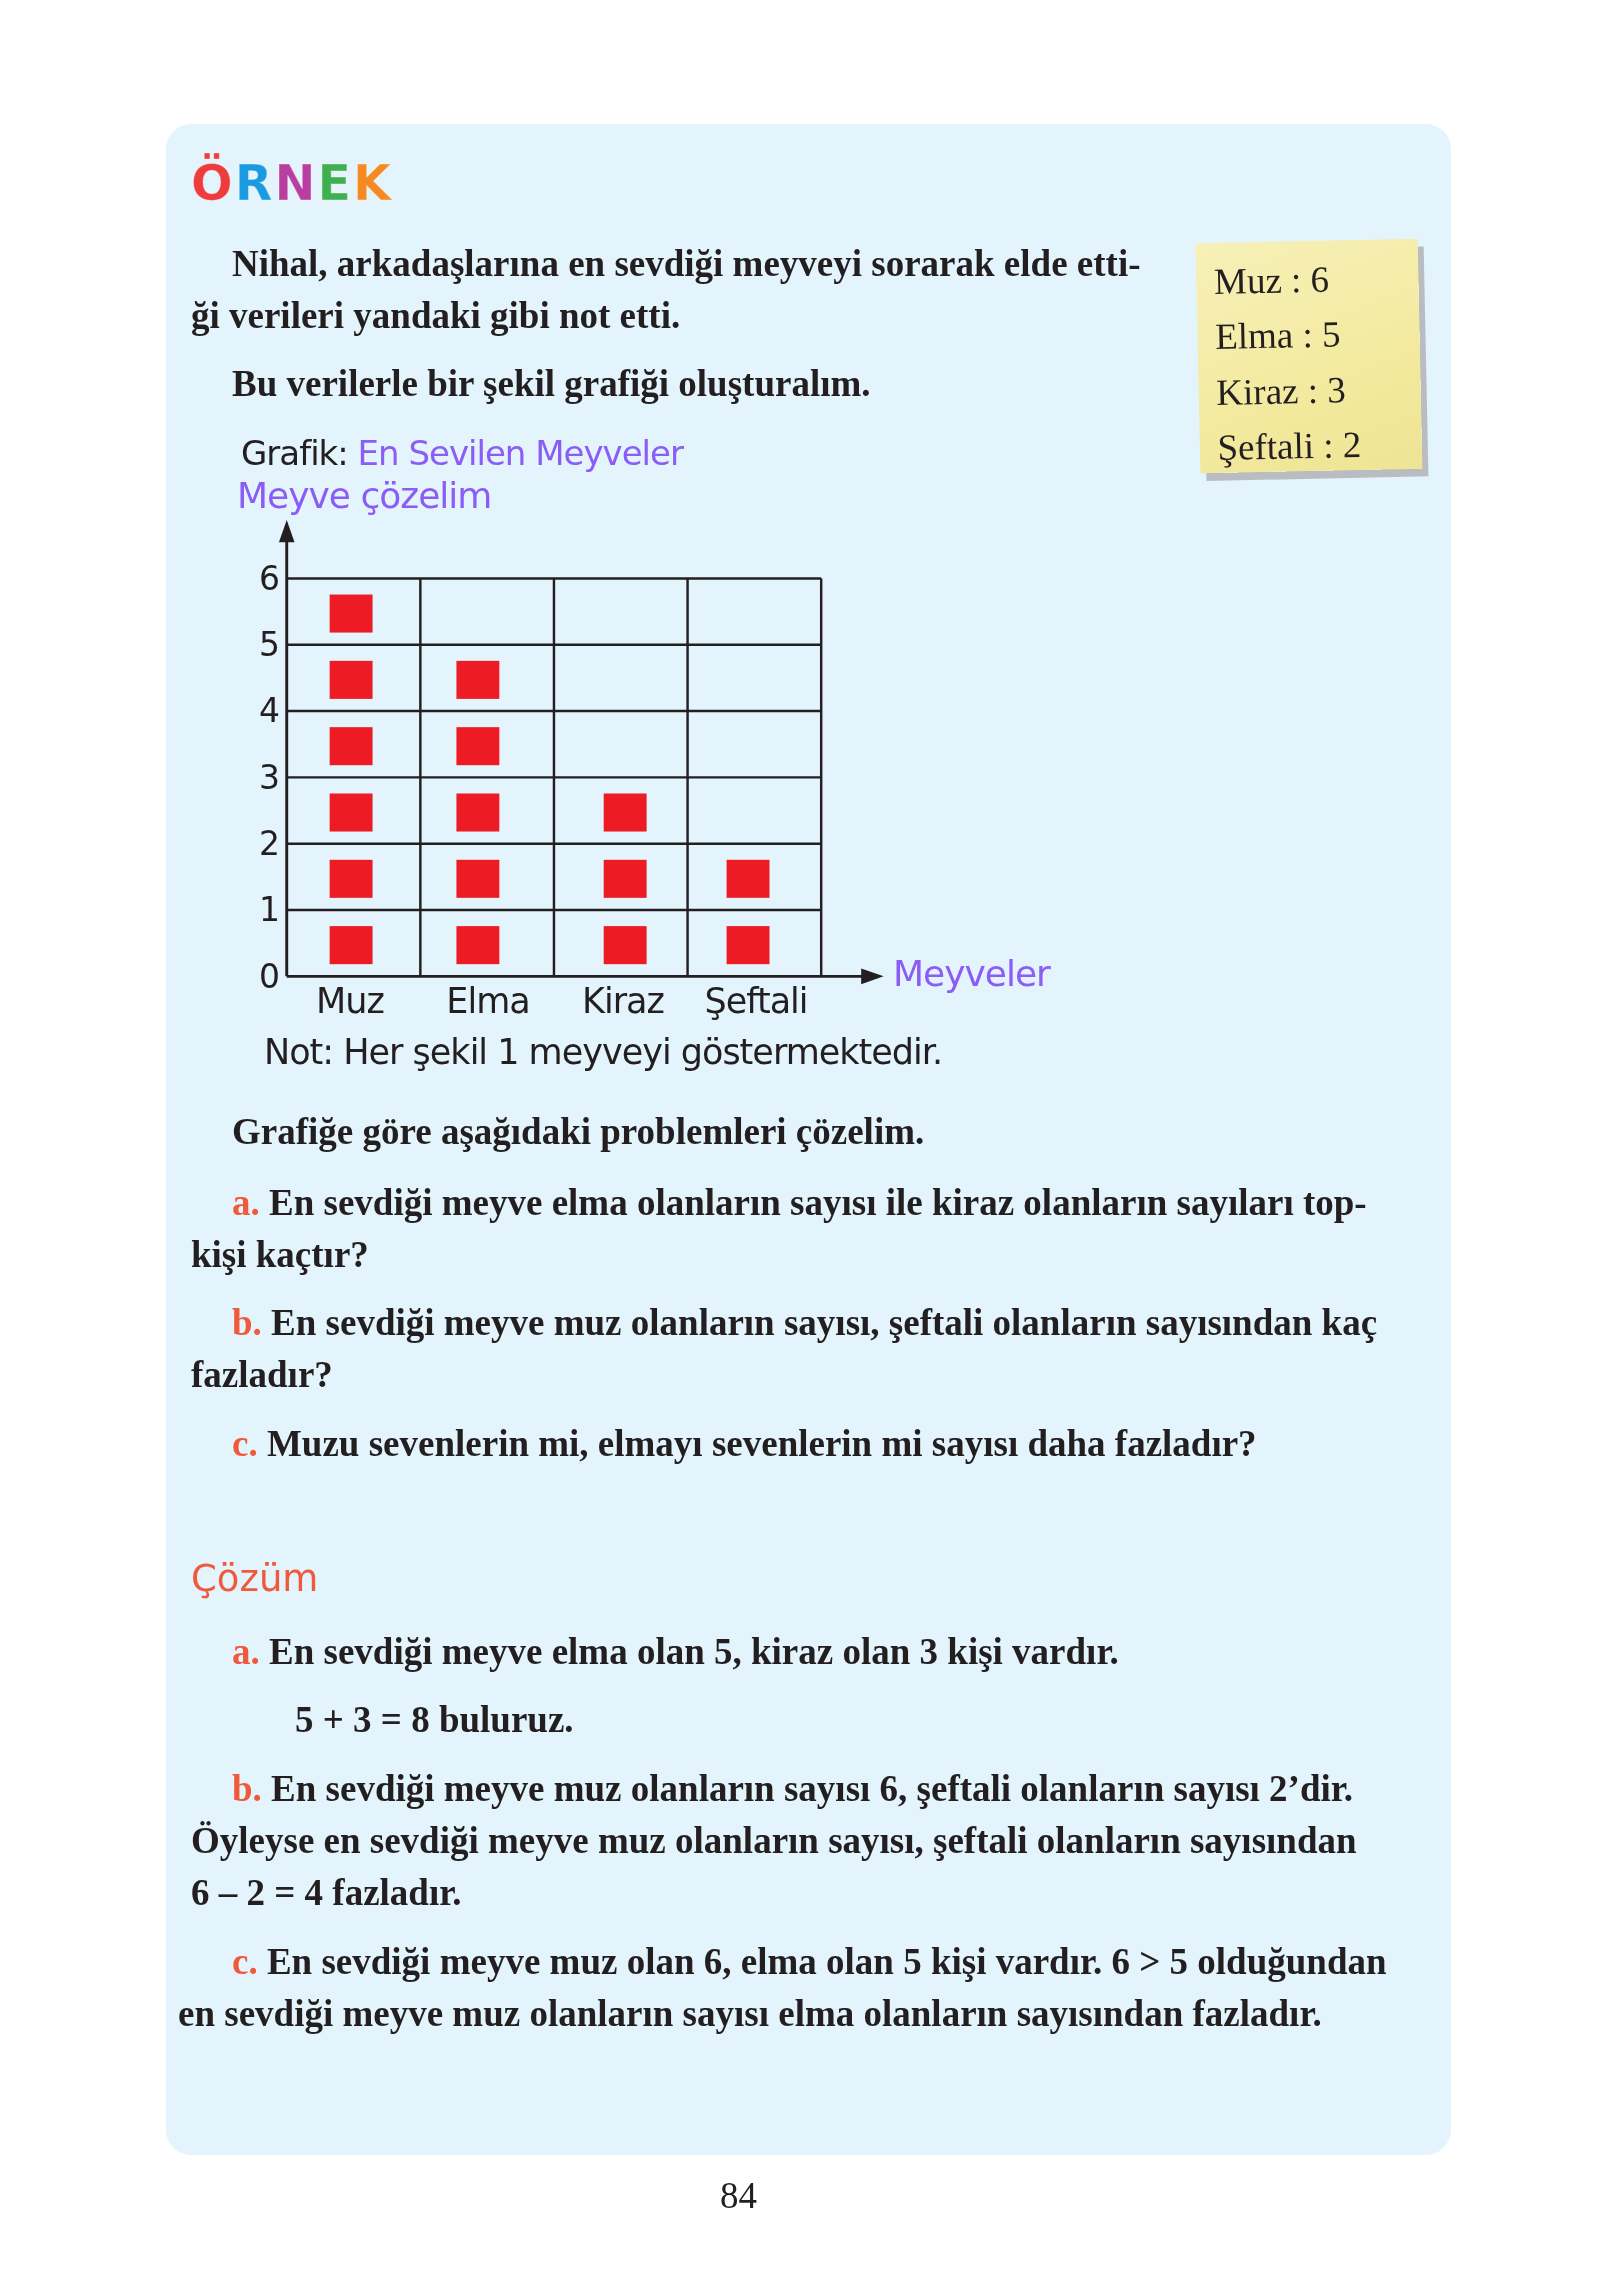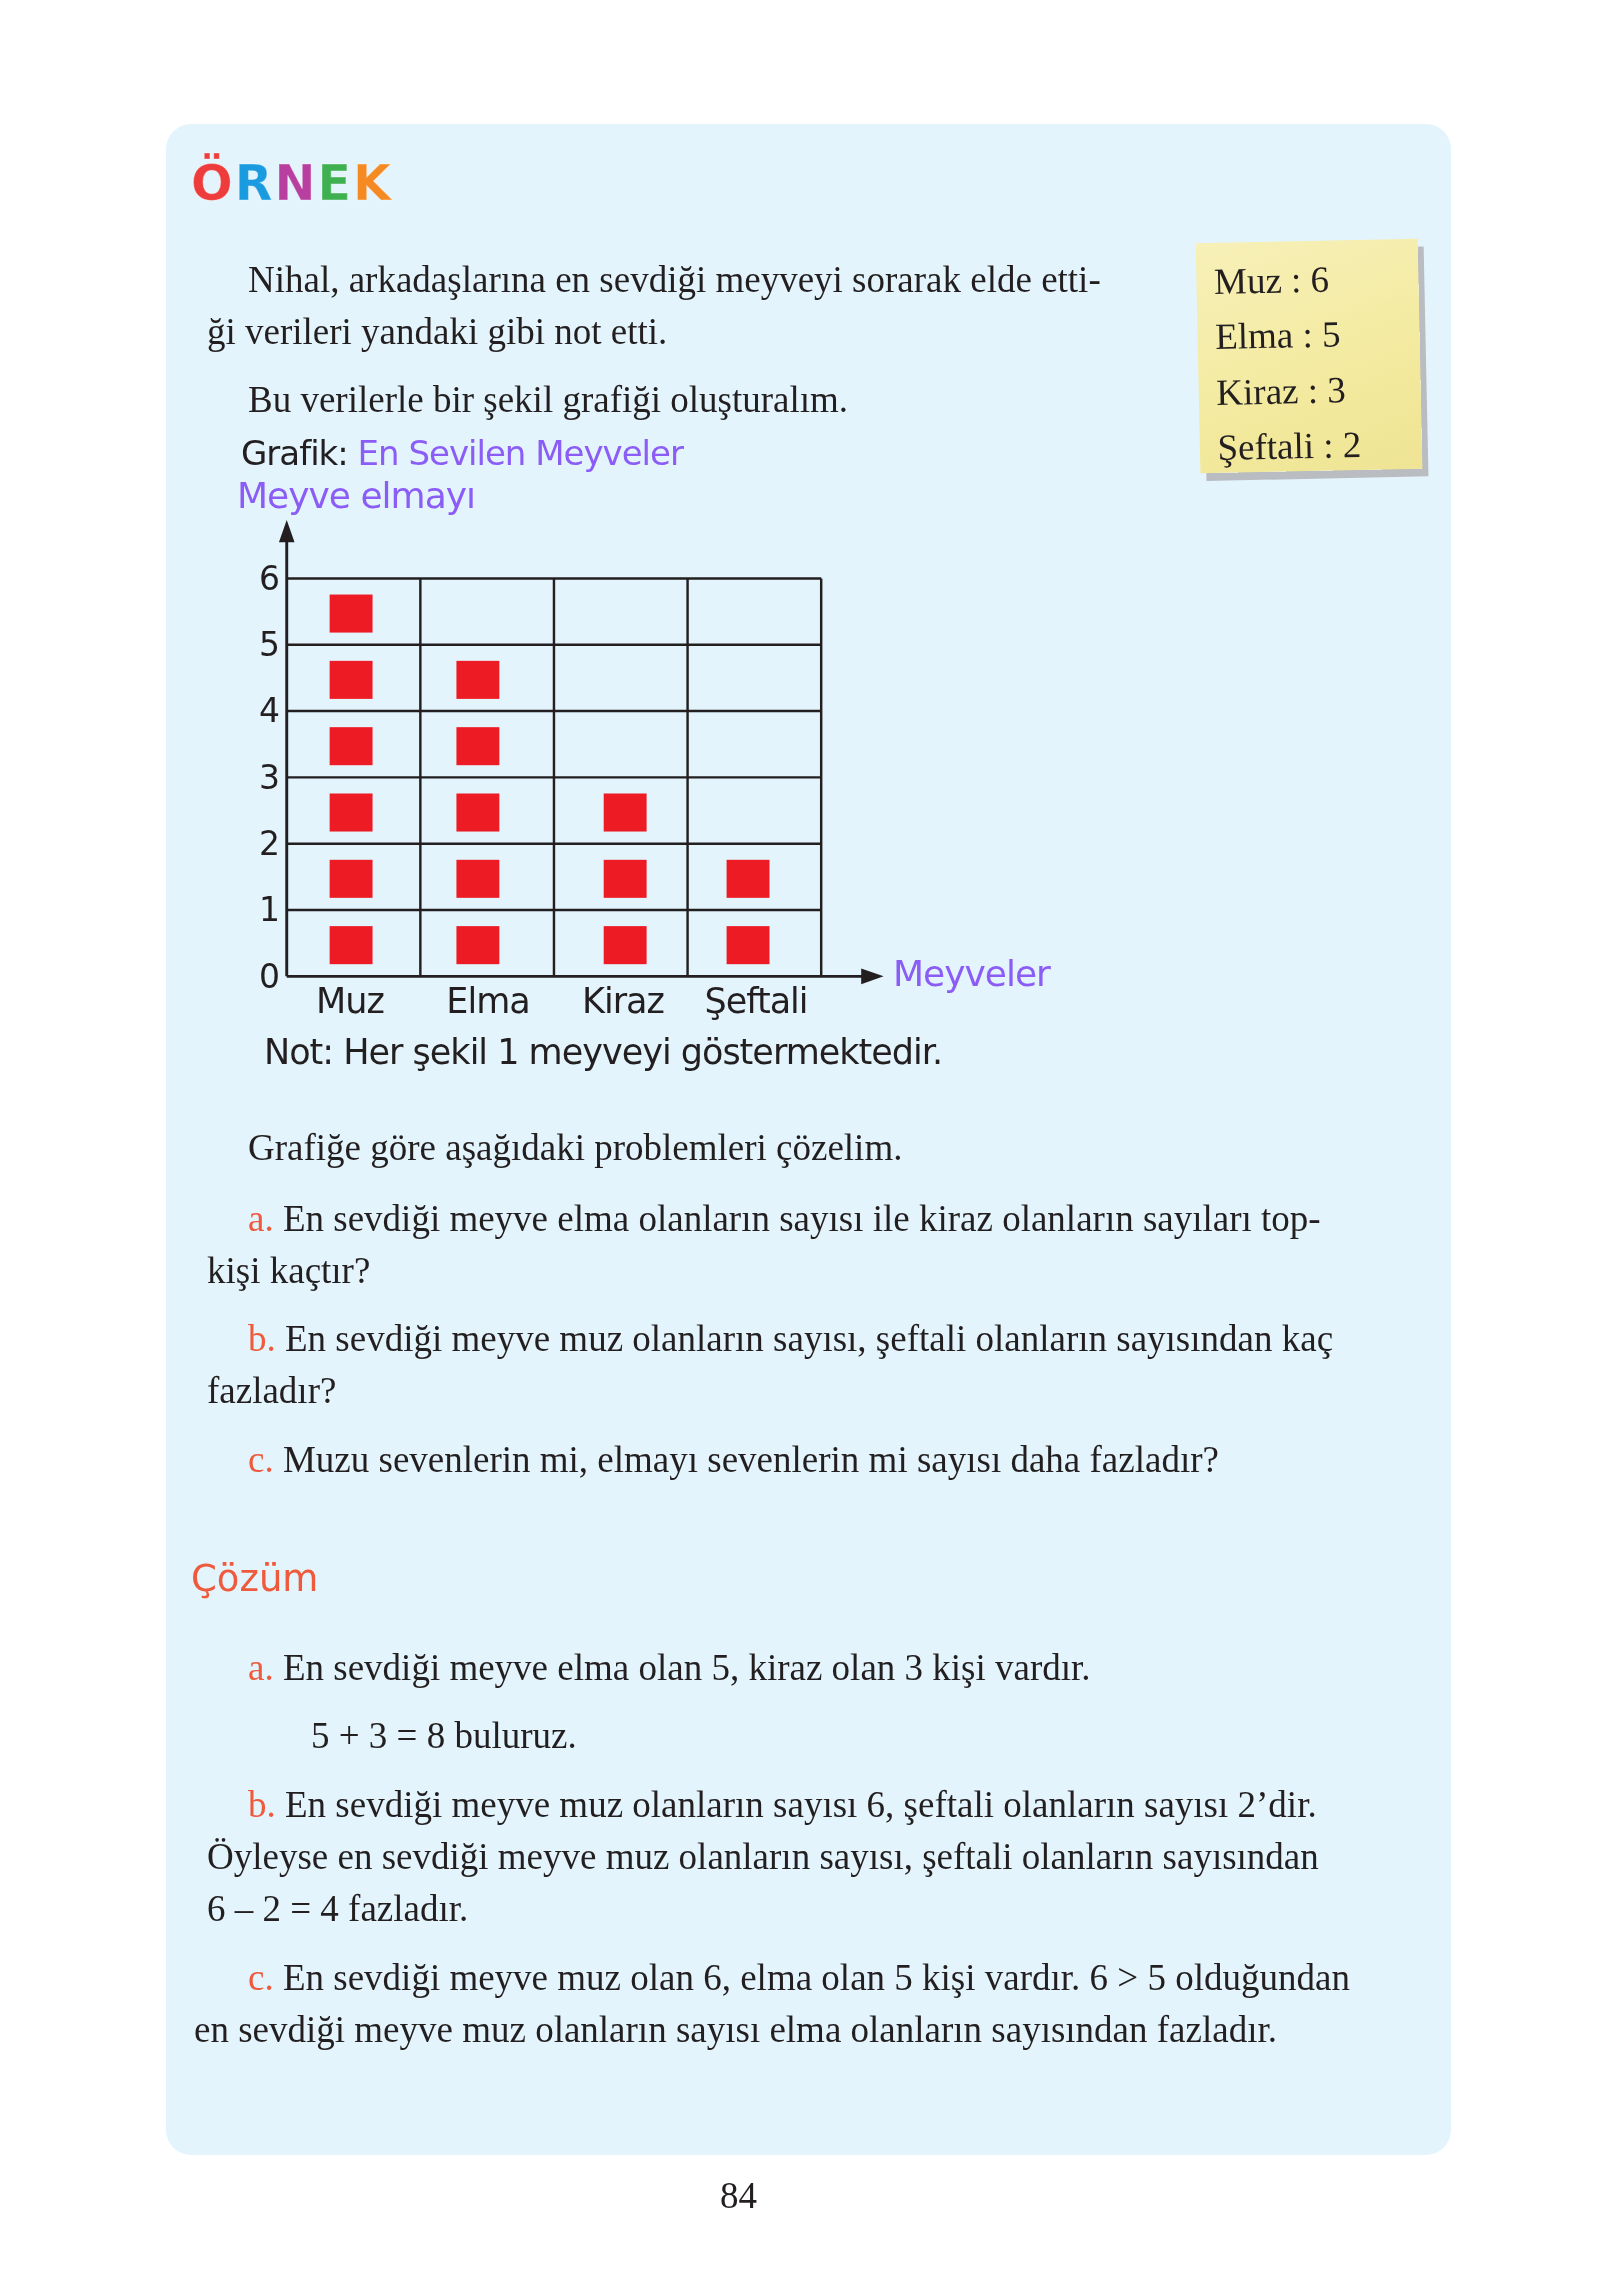--- a/index.html
+++ b/index.html
@@ -1,20 +1,20 @@
 <!DOCTYPE html>
 <html><head>
 <meta charset="utf-8">
 <style>
   html, body { margin:0; padding:0; background:#ffffff; }
   body { width:1618px; height:2282px; position:relative; overflow:hidden; font-family:"Liberation Serif", serif; color:#231f20; }
   .panel { position:absolute; left:166px; top:124px; width:1285px; height:2031px; background:#e3f4fc; border-radius:25px; }
   .ornek { position:absolute; left:191px; top:159px; font-family:"DejaVu Sans", sans-serif; font-weight:bold; font-size:49px; letter-spacing:2px; line-height:1; }
   .ornek span { display:inline-block; -webkit-text-stroke:1px rgba(255,255,255,0.35); }
-  .p { position:absolute; font-size:37px; line-height:52px; margin:16px; }
+  .p { position:absolute; font-size:37px; line-height:52px; margin:0;font-weight:bold; }
   .lbl { color:#ef5a3c; }
   .note { position:absolute; left:1198px; top:241px; width:222px; height:230px; background:linear-gradient(160deg,#f7f0b8 0%,#f3ea9f 60%,#efe494 100%); transform:rotate(-1.2deg); box-shadow:5.9px 7.8px 0 #b9bcc0; }
   .note-line { position:absolute; left:17.6px; font-size:37px; line-height:1; }
   .sans { font-family:"DejaVu Sans", sans-serif; }
   .orange { color:#8b5cf6; }
   .chart-title { position:absolute; left:241px; top:433px; font-size:34px; letter-spacing:-1px; }
   .ylabel { position:absolute; left:237px; top:475px; font-size:36px; letter-spacing:-1px; }
   .xlabel { position:absolute; left:893px; top:953px; font-size:36px; letter-spacing:-1px; }
   .tick { position:absolute; width:29px; text-align:right; font-size:33px; line-height:1; }
   .cat { position:absolute; font-size:35px; letter-spacing:-1px; line-height:1; text-align:center; width:134px; }
@@ -37,21 +37,21 @@
 <p class="p" style="left:232px; top:358px;">Bu verilerle bir şekil grafiği oluşturalım.</p>
 
 <div class="note">
   <div class="note-line" style="top:19.5px;">Muz : 6</div>
   <div class="note-line" style="top:75px;">Elma : 5</div>
   <div class="note-line" style="top:131px;">Kiraz : 3</div>
   <div class="note-line" style="top:186px;">Şeftali : 2</div>
 </div>
 
 <div class="chart-title sans"><span>Grafik:</span> <span class="orange">En Sevilen Meyveler</span></div>
-<div class="ylabel sans orange">Meyve elmayı</div>
+<div class="ylabel sans orange">Meyve çözelim</div>
 <div class="xlabel sans orange">Meyveler</div>
 
 <svg class="grid" width="1618" height="1073" viewBox="0 0 1659 1100">
   <g stroke="#231f20" stroke-width="2.5" fill="none">
     <line x1="294" y1="593" x2="842" y2="593"></line>
     <line x1="294" y1="661" x2="842" y2="661"></line>
     <line x1="294" y1="729" x2="842" y2="729"></line>
     <line x1="294" y1="797" x2="842" y2="797"></line>
     <line x1="294" y1="865" x2="842" y2="865"></line>
     <line x1="294" y1="933" x2="842" y2="933"></line>

